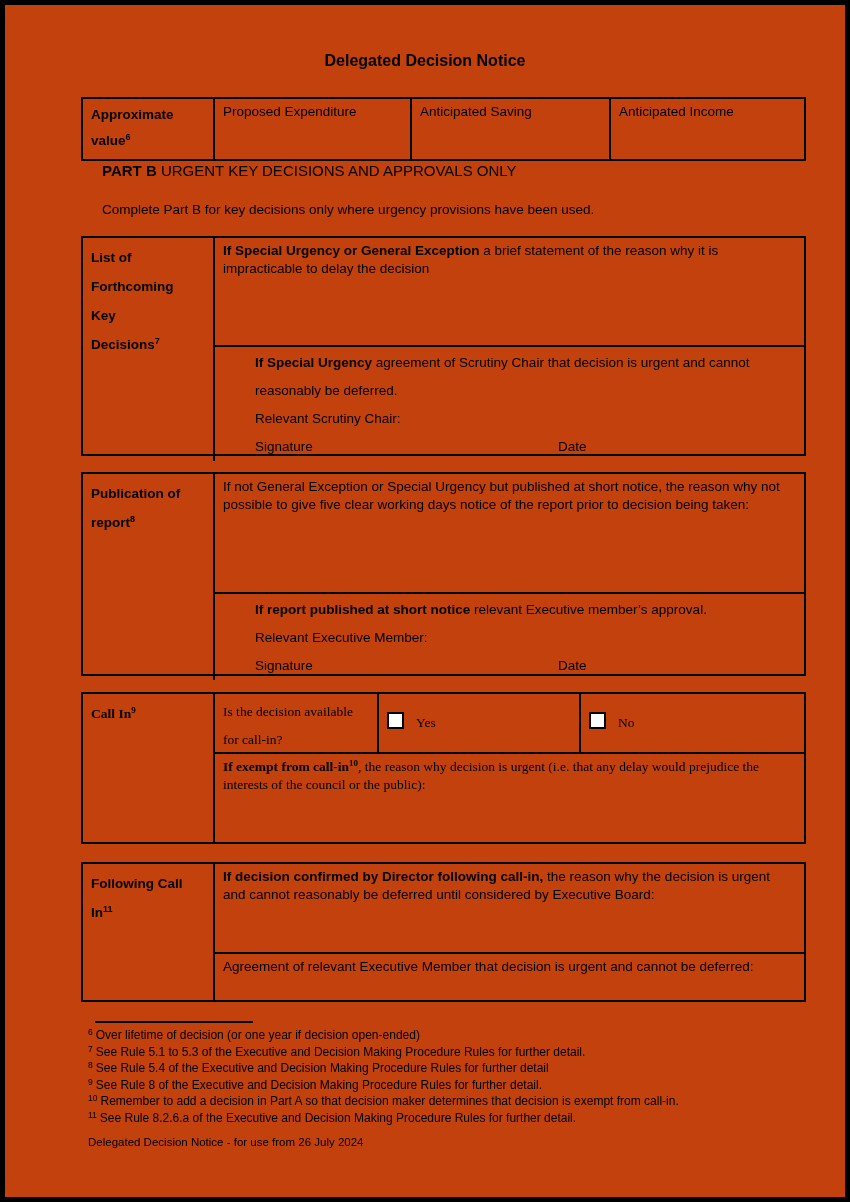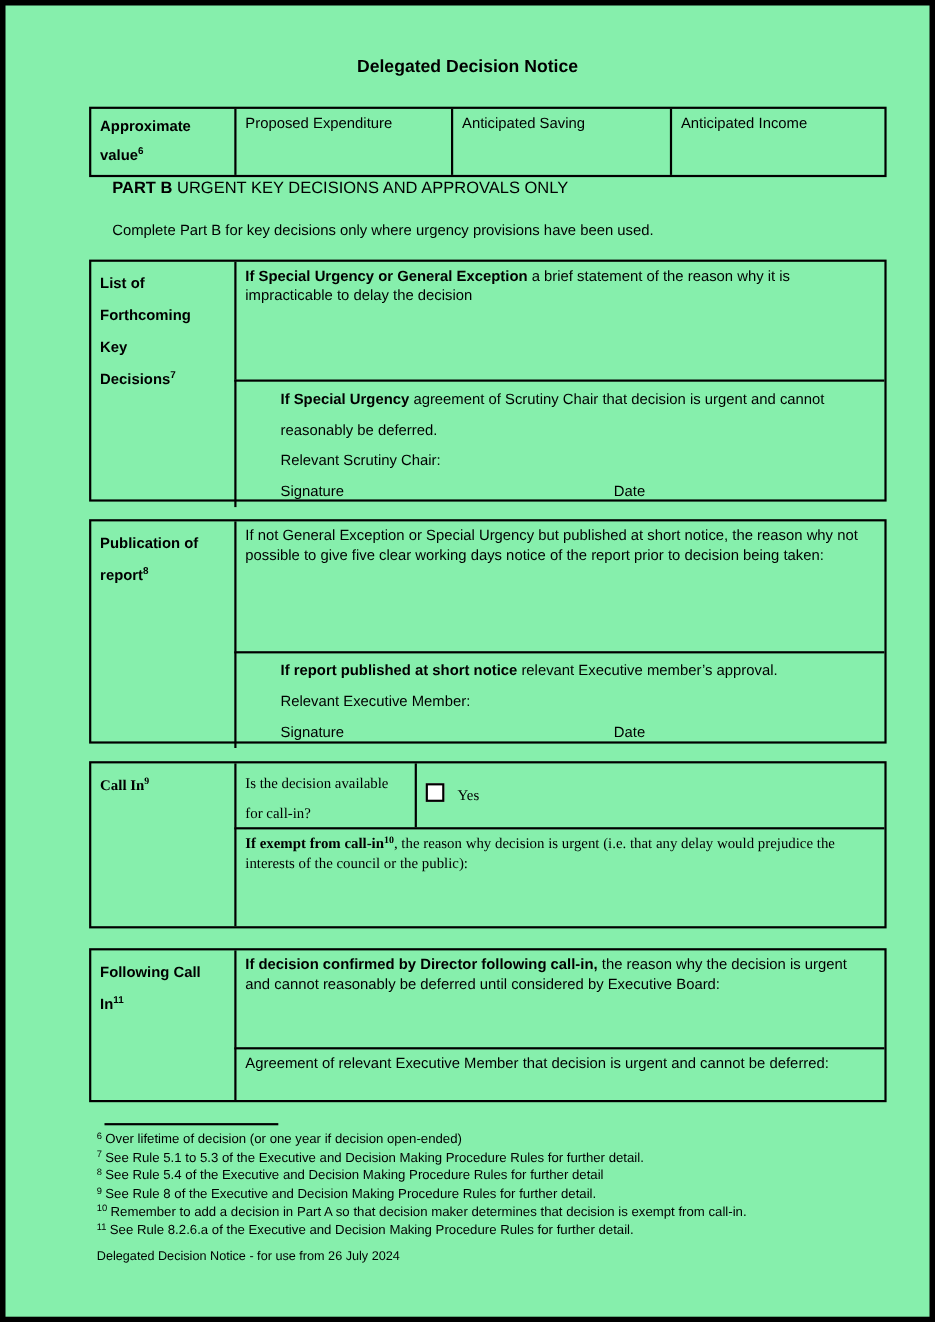--- a/index.html
+++ b/index.html
@@ -1,21 +1,21 @@
 <!DOCTYPE html>
 <html><head>
 <meta charset="utf-8">
 <style>
   html,body { margin:0; padding:0; background:#fff; }
   .page {
     position:relative;
     width:850px; height:1202px;
     box-sizing:border-box;
     border:5px solid #000;
-    background:#86efac;
+    background:#c2410c;
     color:#000;
     font-family:"Liberation Sans", sans-serif;
     overflow:hidden;
   }
   .b { font-weight:bold; }
   .title {
     position:absolute; left:0; top:47px; width:100%;
     text-align:center; font-size:16px; font-weight:bold;
   }
   
@@ -126,20 +126,23 @@
   <div class="form-table t3">
     <div class="cell label-cell">
       <div class="label-line"><span>Call In</span><span class="sup">9</span></div>
     </div>
     <div class="cell vline question">
       <div class="question-text">Is the decision available for call-in?</div>
     </div>
     <div class="cell vline check-cell">
       <span class="checkbox"></span><span>Yes</span>
     </div>
+    <div class="cell vline check-cell">
+      <span class="checkbox"></span><span>No</span>
+    </div>
     <div class="cell vline hline row2">
       <span class="b">If exempt from call-in</span><span class="sup b">10</span><span>, the reason why decision is urgent (i.e. that any delay would prejudice the interests of the council or the public):</span>
     </div>
   </div>
 
   <div class="form-table t4">
     <div class="cell label-cell">
       <div class="label-line">Following Call</div>
       <div class="label-line"><span>In</span><span class="sup">11</span></div>
     </div>

